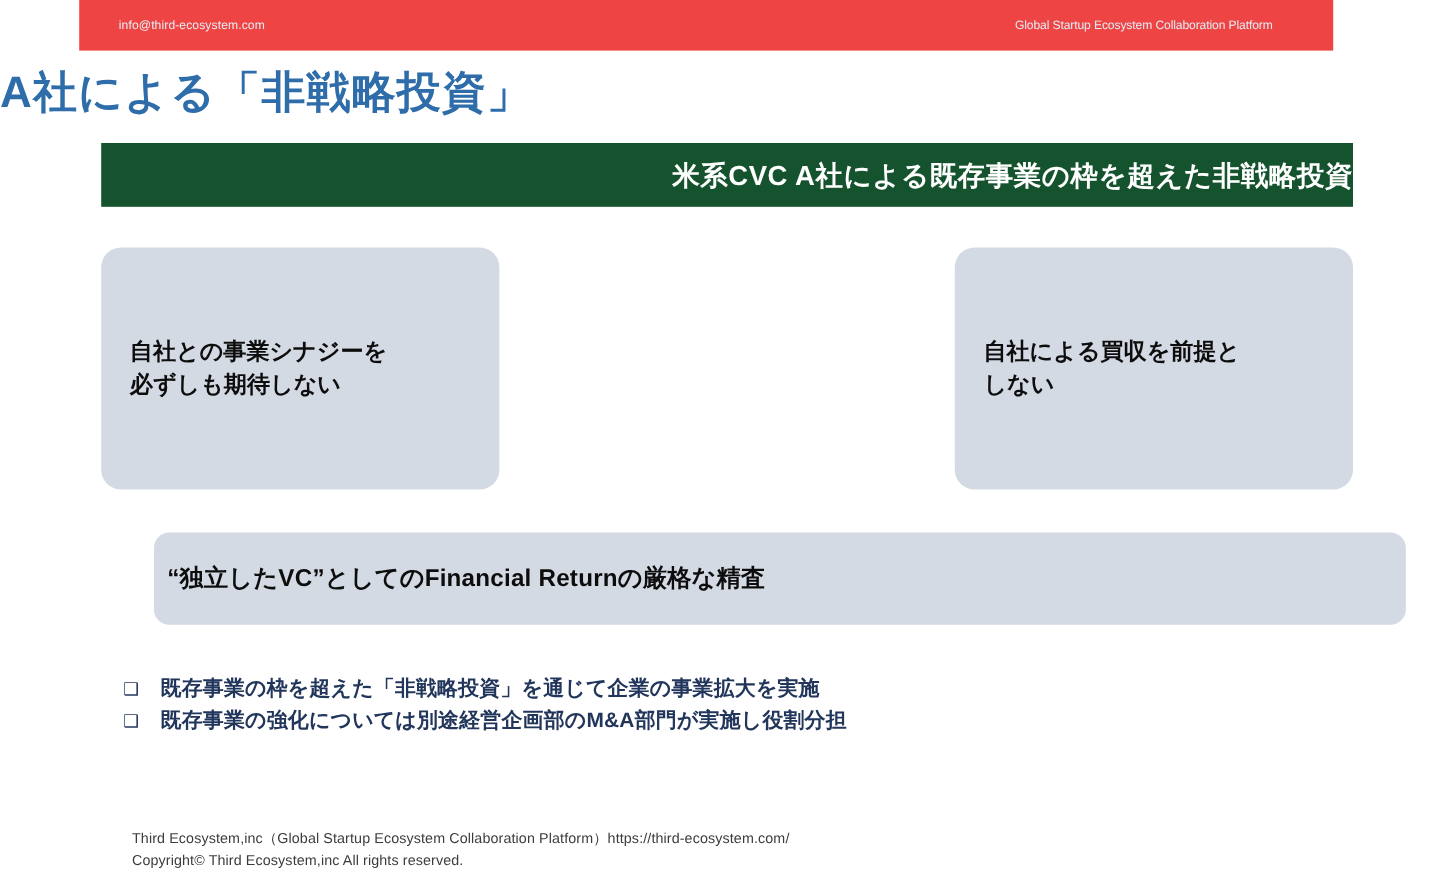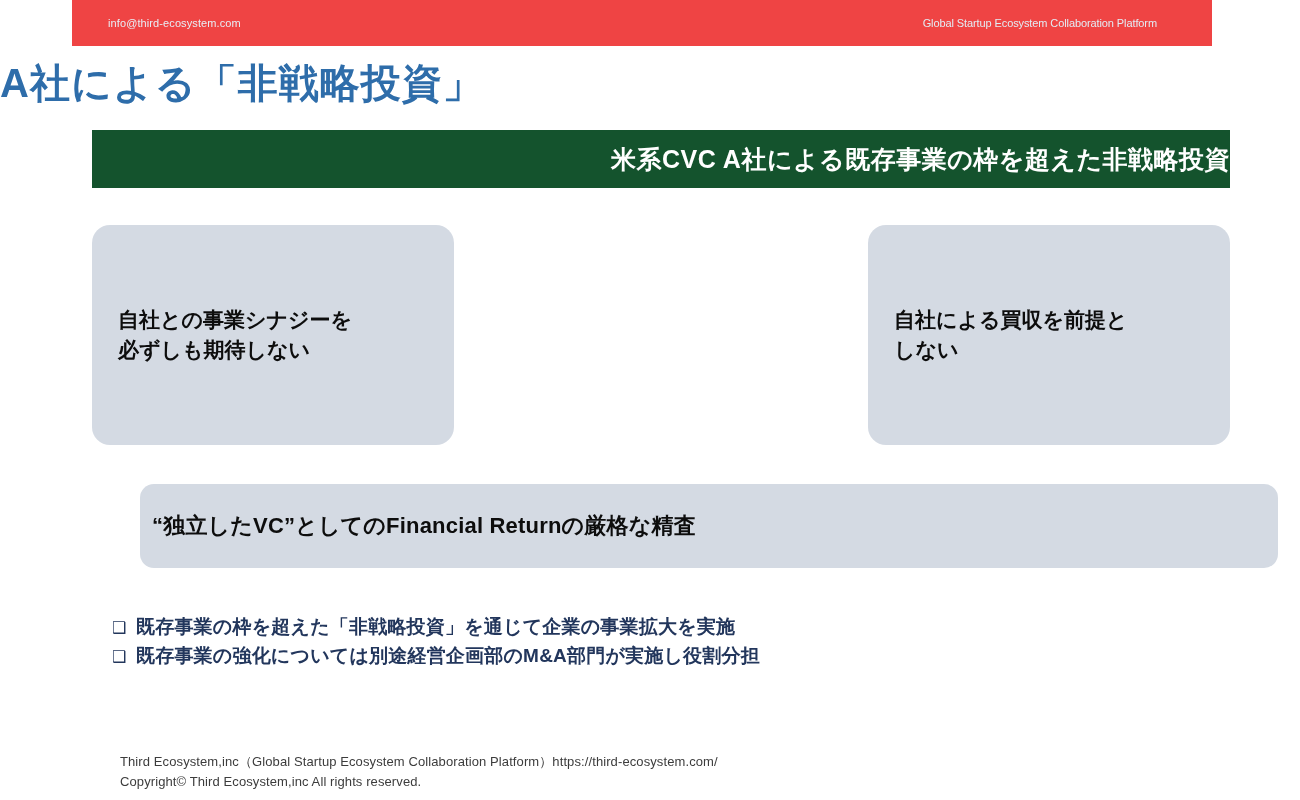--- a/index.html
+++ b/index.html
@@ -168,21 +168,21 @@
     font-weight: bold;
     line-height: 1.55;
     letter-spacing: 0.2px;
   }
   .bullet-marker {
     flex: 0 0 auto;
     width: 24px;
     font-size: 16px;
     line-height: 1.55;
   }
-  .bullet-text { flex: 1 1 auto; }
+  .bullet-text { flex: 1 1 auto; margin-left: 10px; }
 
   
   .footer {
     position: absolute;
     left: 120px;
     top: 752px;
     color: #3c3c3c;
     font-size: 13px;
     line-height: 1.55;
     letter-spacing: 0.1px;

